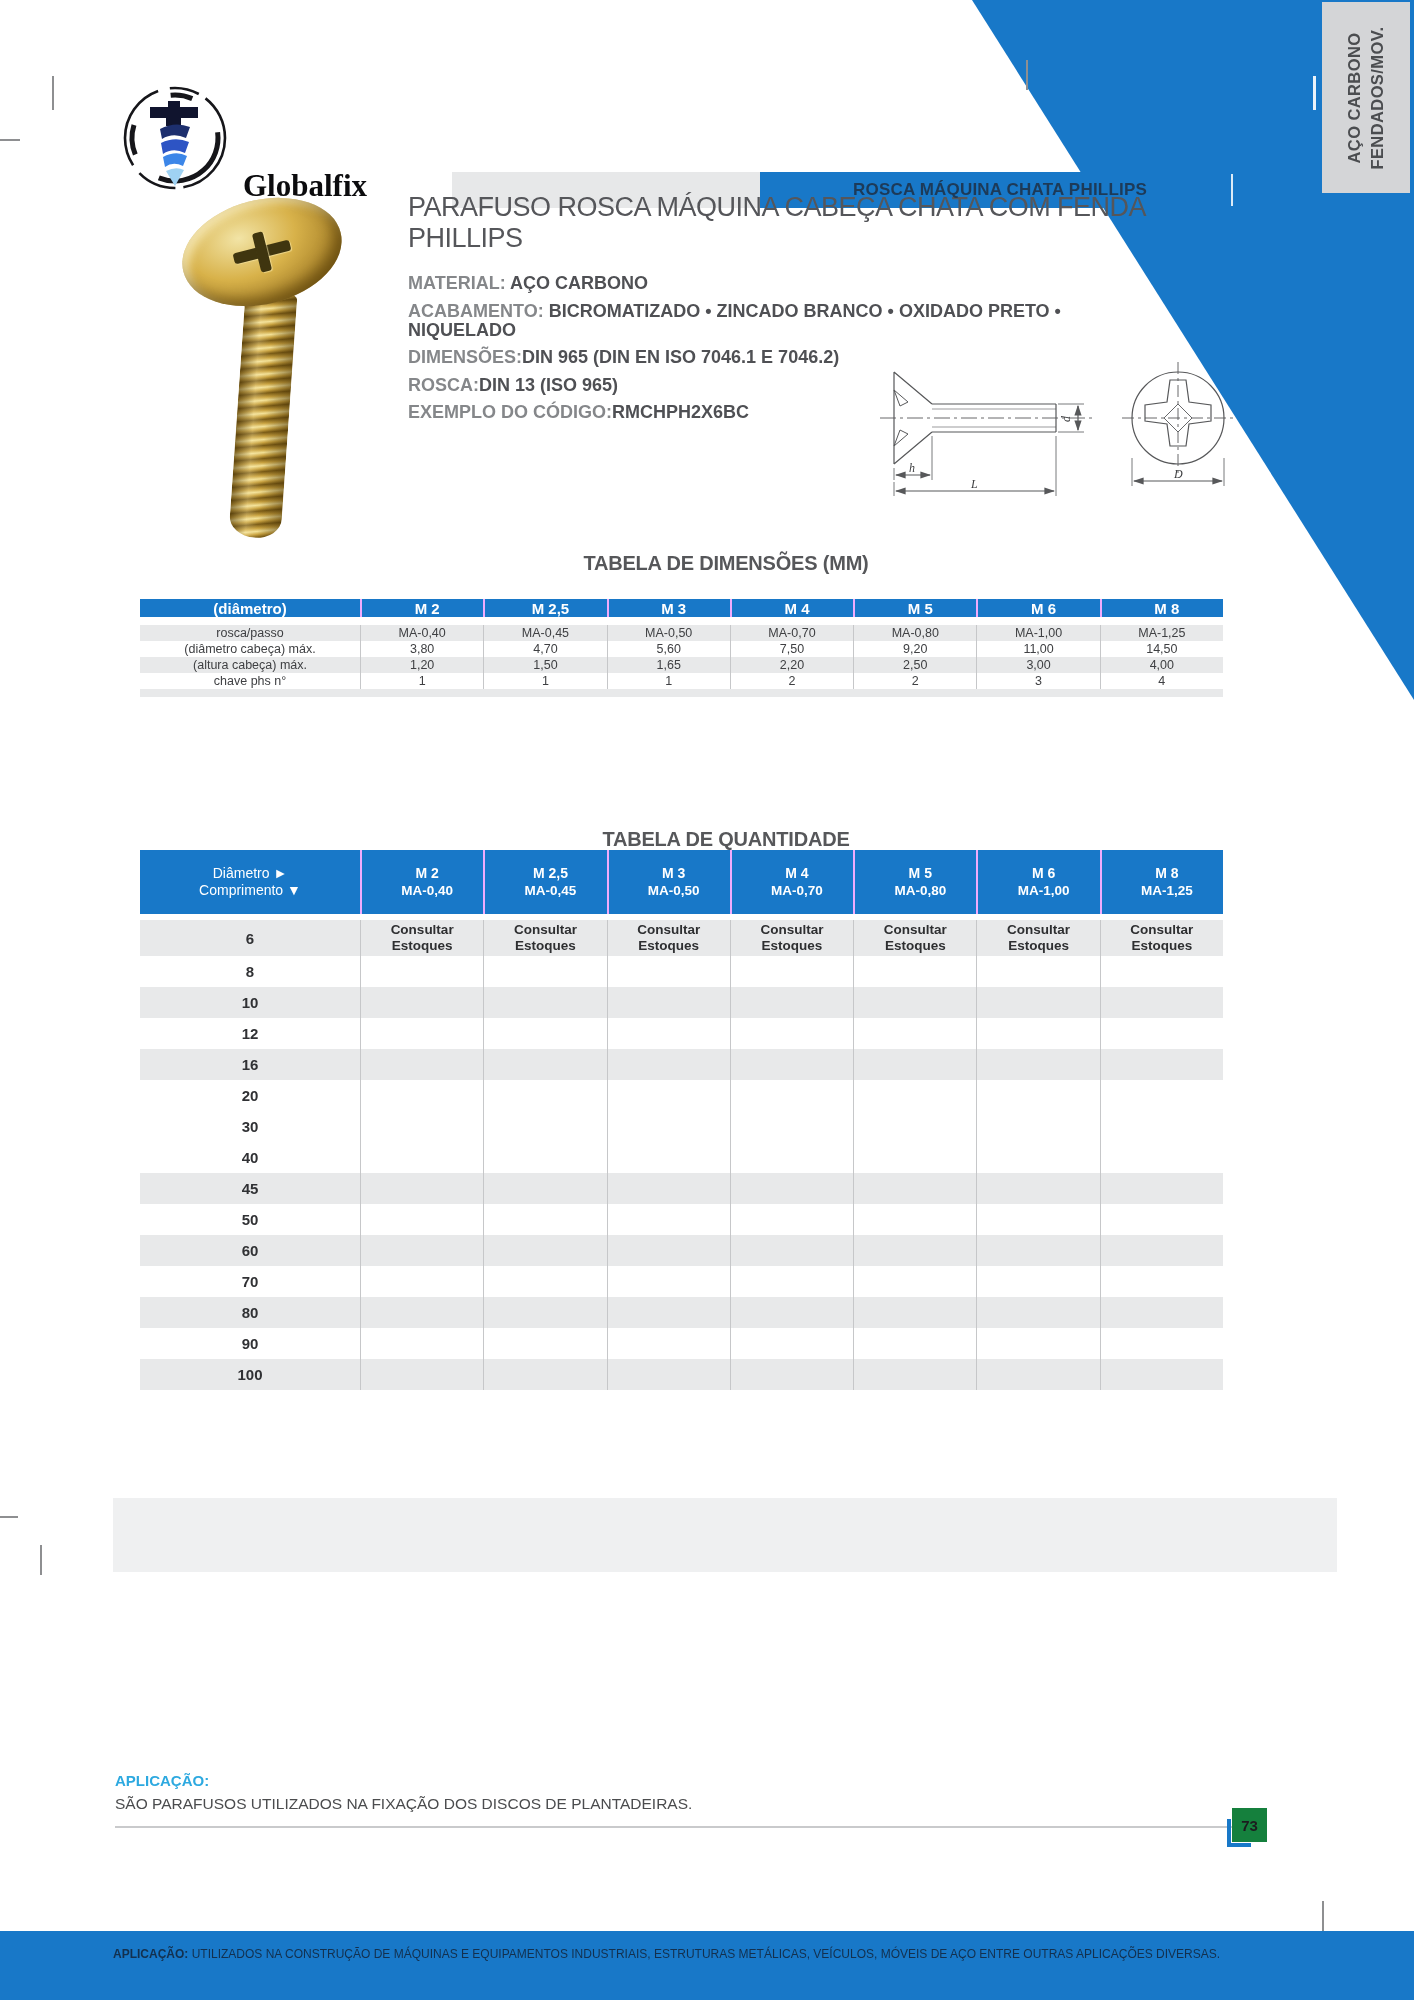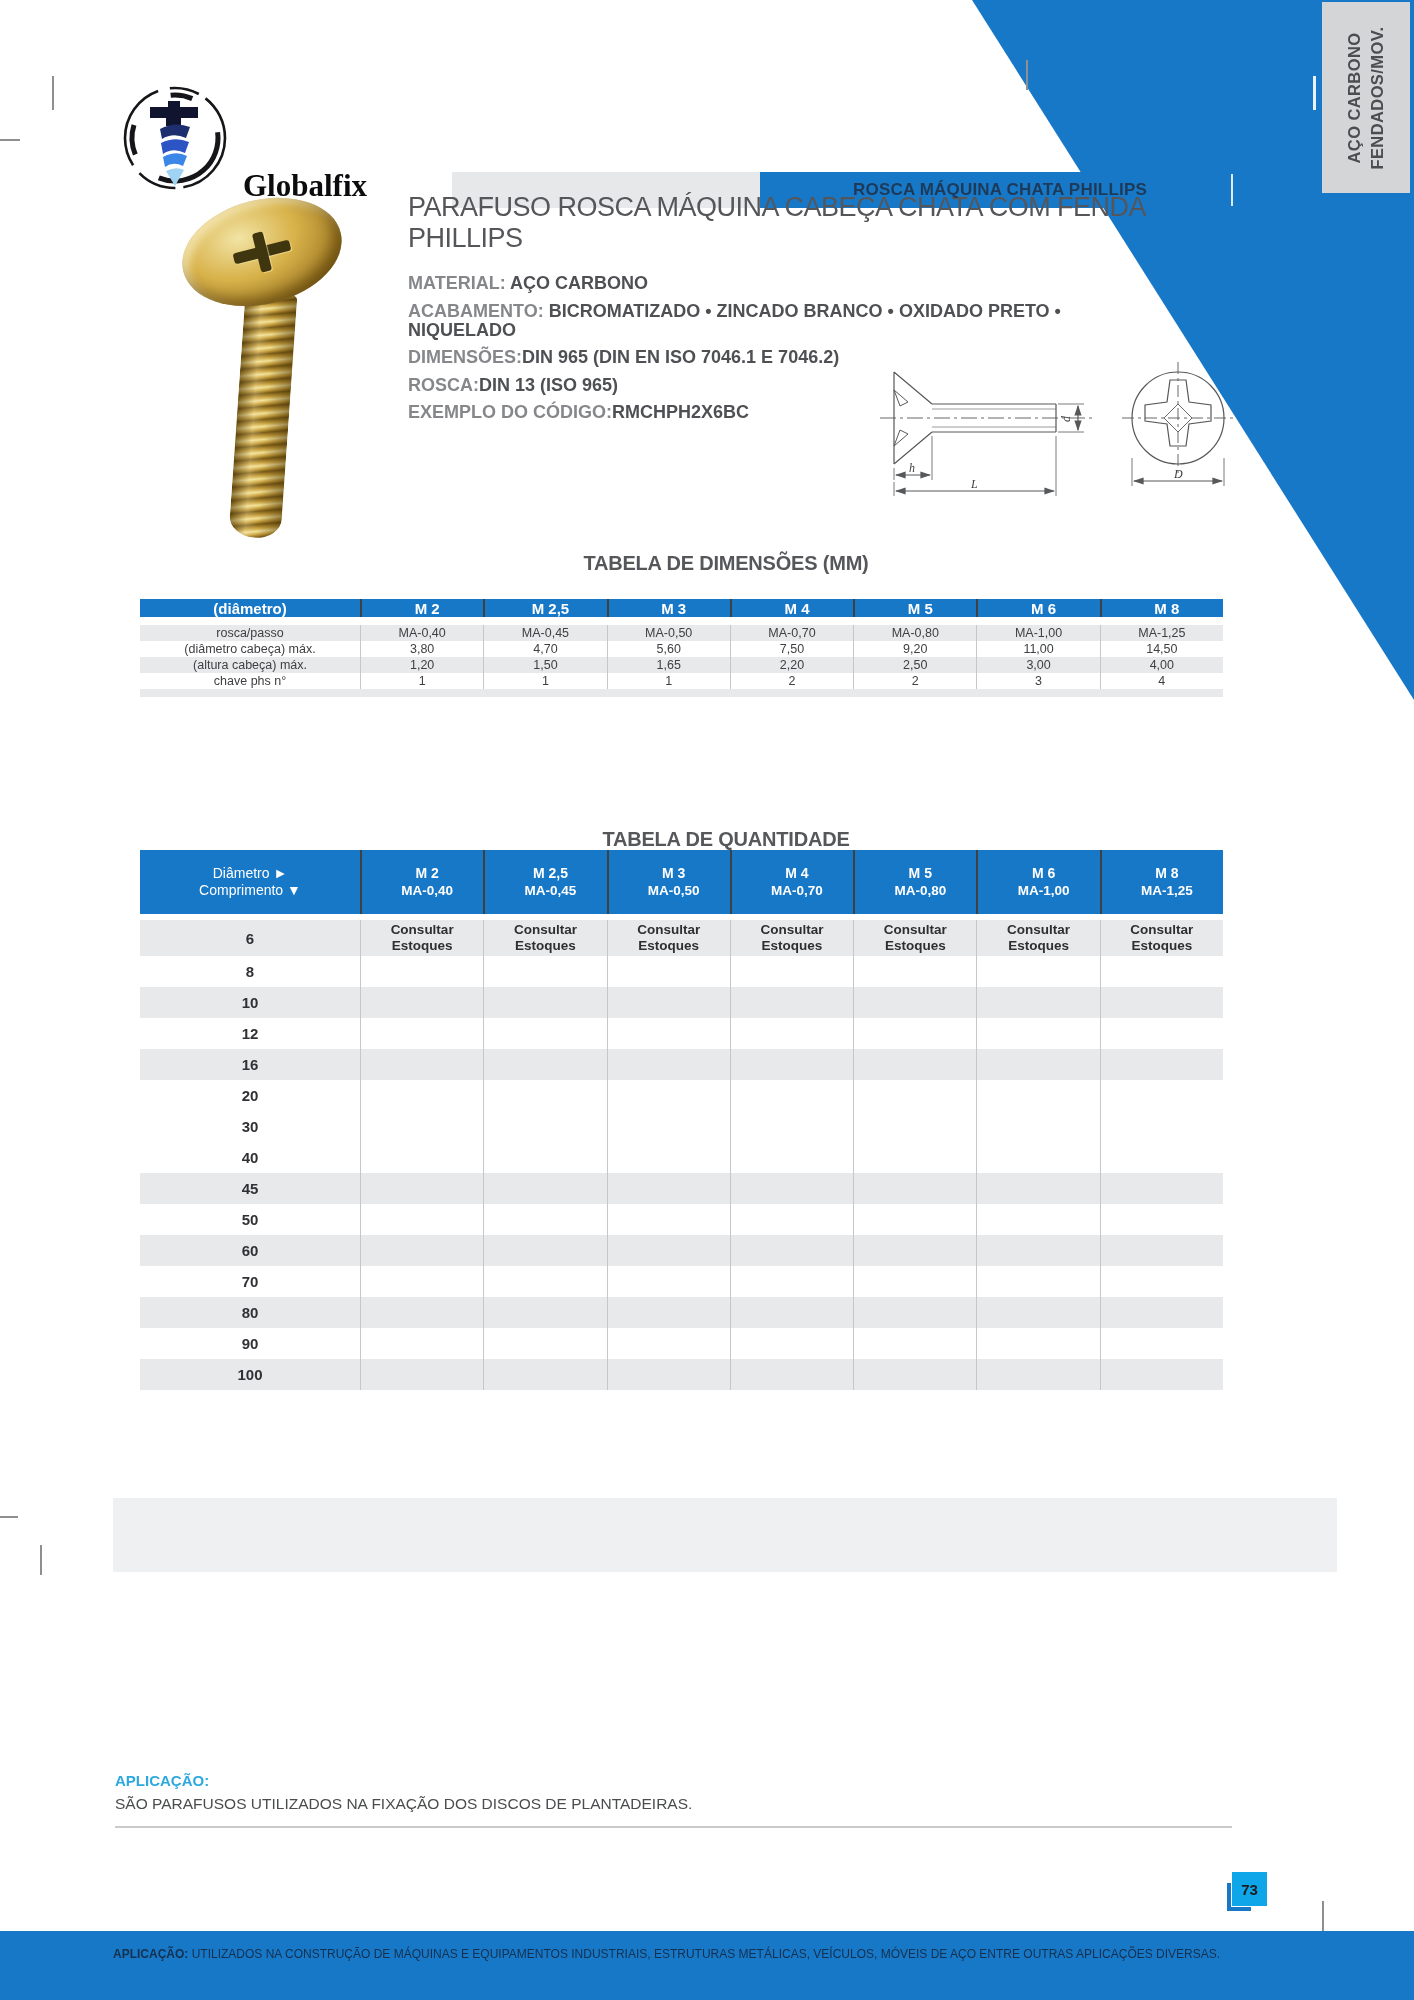--- a/index.html
+++ b/index.html
@@ -75,21 +75,21 @@
   }
   .dim-title{top:552px;}
   .qty-title{top:828px;}
   .table{position:absolute; left:140px; width:1083px; z-index:2;}
   .dim-table{top:599px;}
   .qty-table{top:850px;}
   .thead{display:grid; grid-template-columns:220px repeat(7,1fr); background:#1878C8; color:#ffffff;}
   .dim-table .thead{height:18px;}
   .qty-table .thead{height:64px;}
   .th{display:flex; flex-direction:column; align-items:center; justify-content:center; font-weight:700; font-size:15px;}
-  .th + .th{border-left:2px solid #404040;padding-left:9px;}
+  .th + .th{border-left:2px solid #f0abfc;padding-left:9px;}
   .qty-table .th{font-size:14px; line-height:17px;}
   .th-pitch{font-size:13.5px;}
   .corner{font-weight:400; font-size:15px; line-height:21px;}
   .gap8{height:8px;} .gap6{height:6px;}
   .trow,.qrow{display:grid; grid-template-columns:220px repeat(7,1fr);}
   .trow{height:16px;}
   .qrow{height:31px;}
   .qrow.tall{height:36px;}
   .stripe{background:#e8e9ea;}
   .td{display:flex; align-items:center; justify-content:center; font-size:12.5px; color:#3f4043;}
@@ -97,21 +97,21 @@
   .dim-bottom{height:8px; background:#e8e9ea;}
   .qlabel{font-size:15px; font-weight:700; color:#303134;}
   .qcell{flex-direction:column;}
   .consult{font-size:13.5px; font-weight:700; color:#2e2f31; line-height:16px;}
   
   .gray-band{position:absolute; left:113px; top:1498px; width:1224px; height:74px; background:#eff0f1; z-index:2;}
   .app-label{position:absolute; left:115px; top:1772px; font-size:15px; font-weight:700; color:#2da9e0; z-index:2;}
   .app-text{position:absolute; left:115px; top:1795px; font-size:15.5px; color:#4b4c4e; z-index:2;}
   .rule{position:absolute; left:115px; top:1826px; width:1117px; height:2px; background:#c9cacc; z-index:2;}
   .page-badge{
-    position:absolute; left:1232px; top:1872px; width:35px; height:34px; background:#0ea5e9; z-index:3;
+    position:absolute; left:1232px; top:1808px; width:35px; height:34px; background:#15803d; z-index:3;
     display:flex; align-items:center; justify-content:center; font-size:15px; font-weight:700; color:#1c1c1e;
   }
   .page-badge::before{
     content:""; position:absolute; left:-5px; bottom:-5px; width:20px; height:24px;
     border-left:4px solid #1878C8; border-bottom:4px solid #1878C8;
   }
   .footer{position:absolute; left:0; top:1931px; width:1414px; height:69px; background:#1878C8; z-index:2;}
   .footer-text{
     position:absolute; left:113px; top:11px; width:1190px;
     font-size:12px; color:#13304e; line-height:24px;

